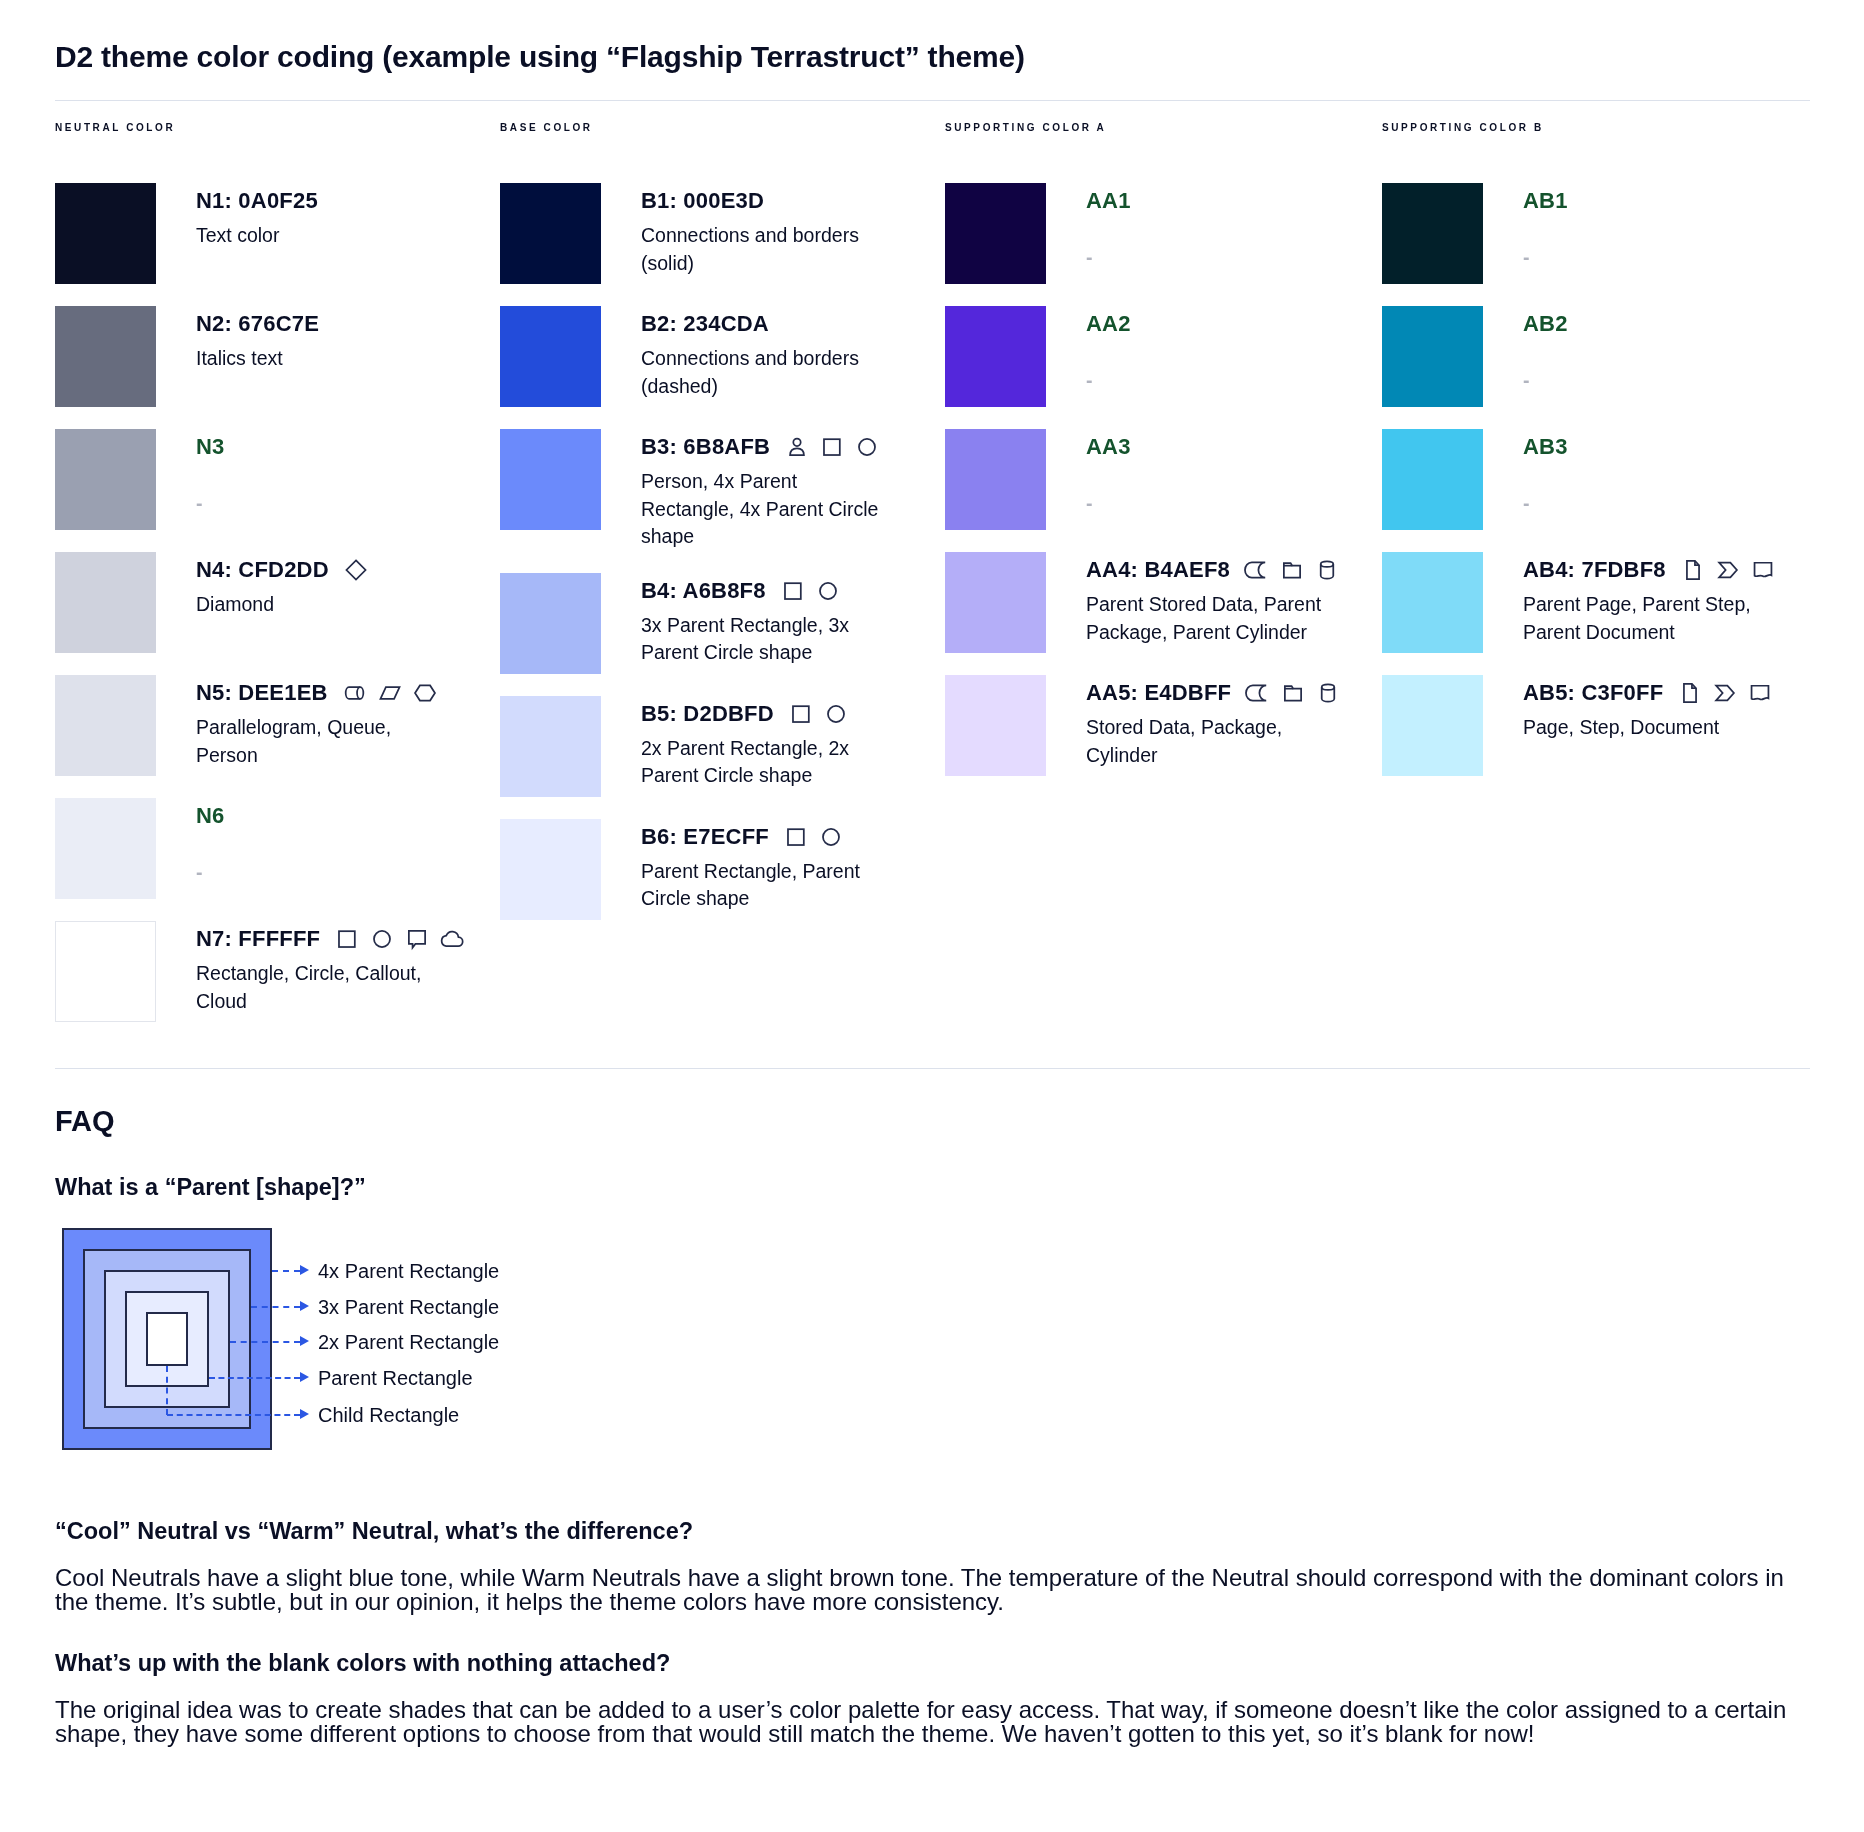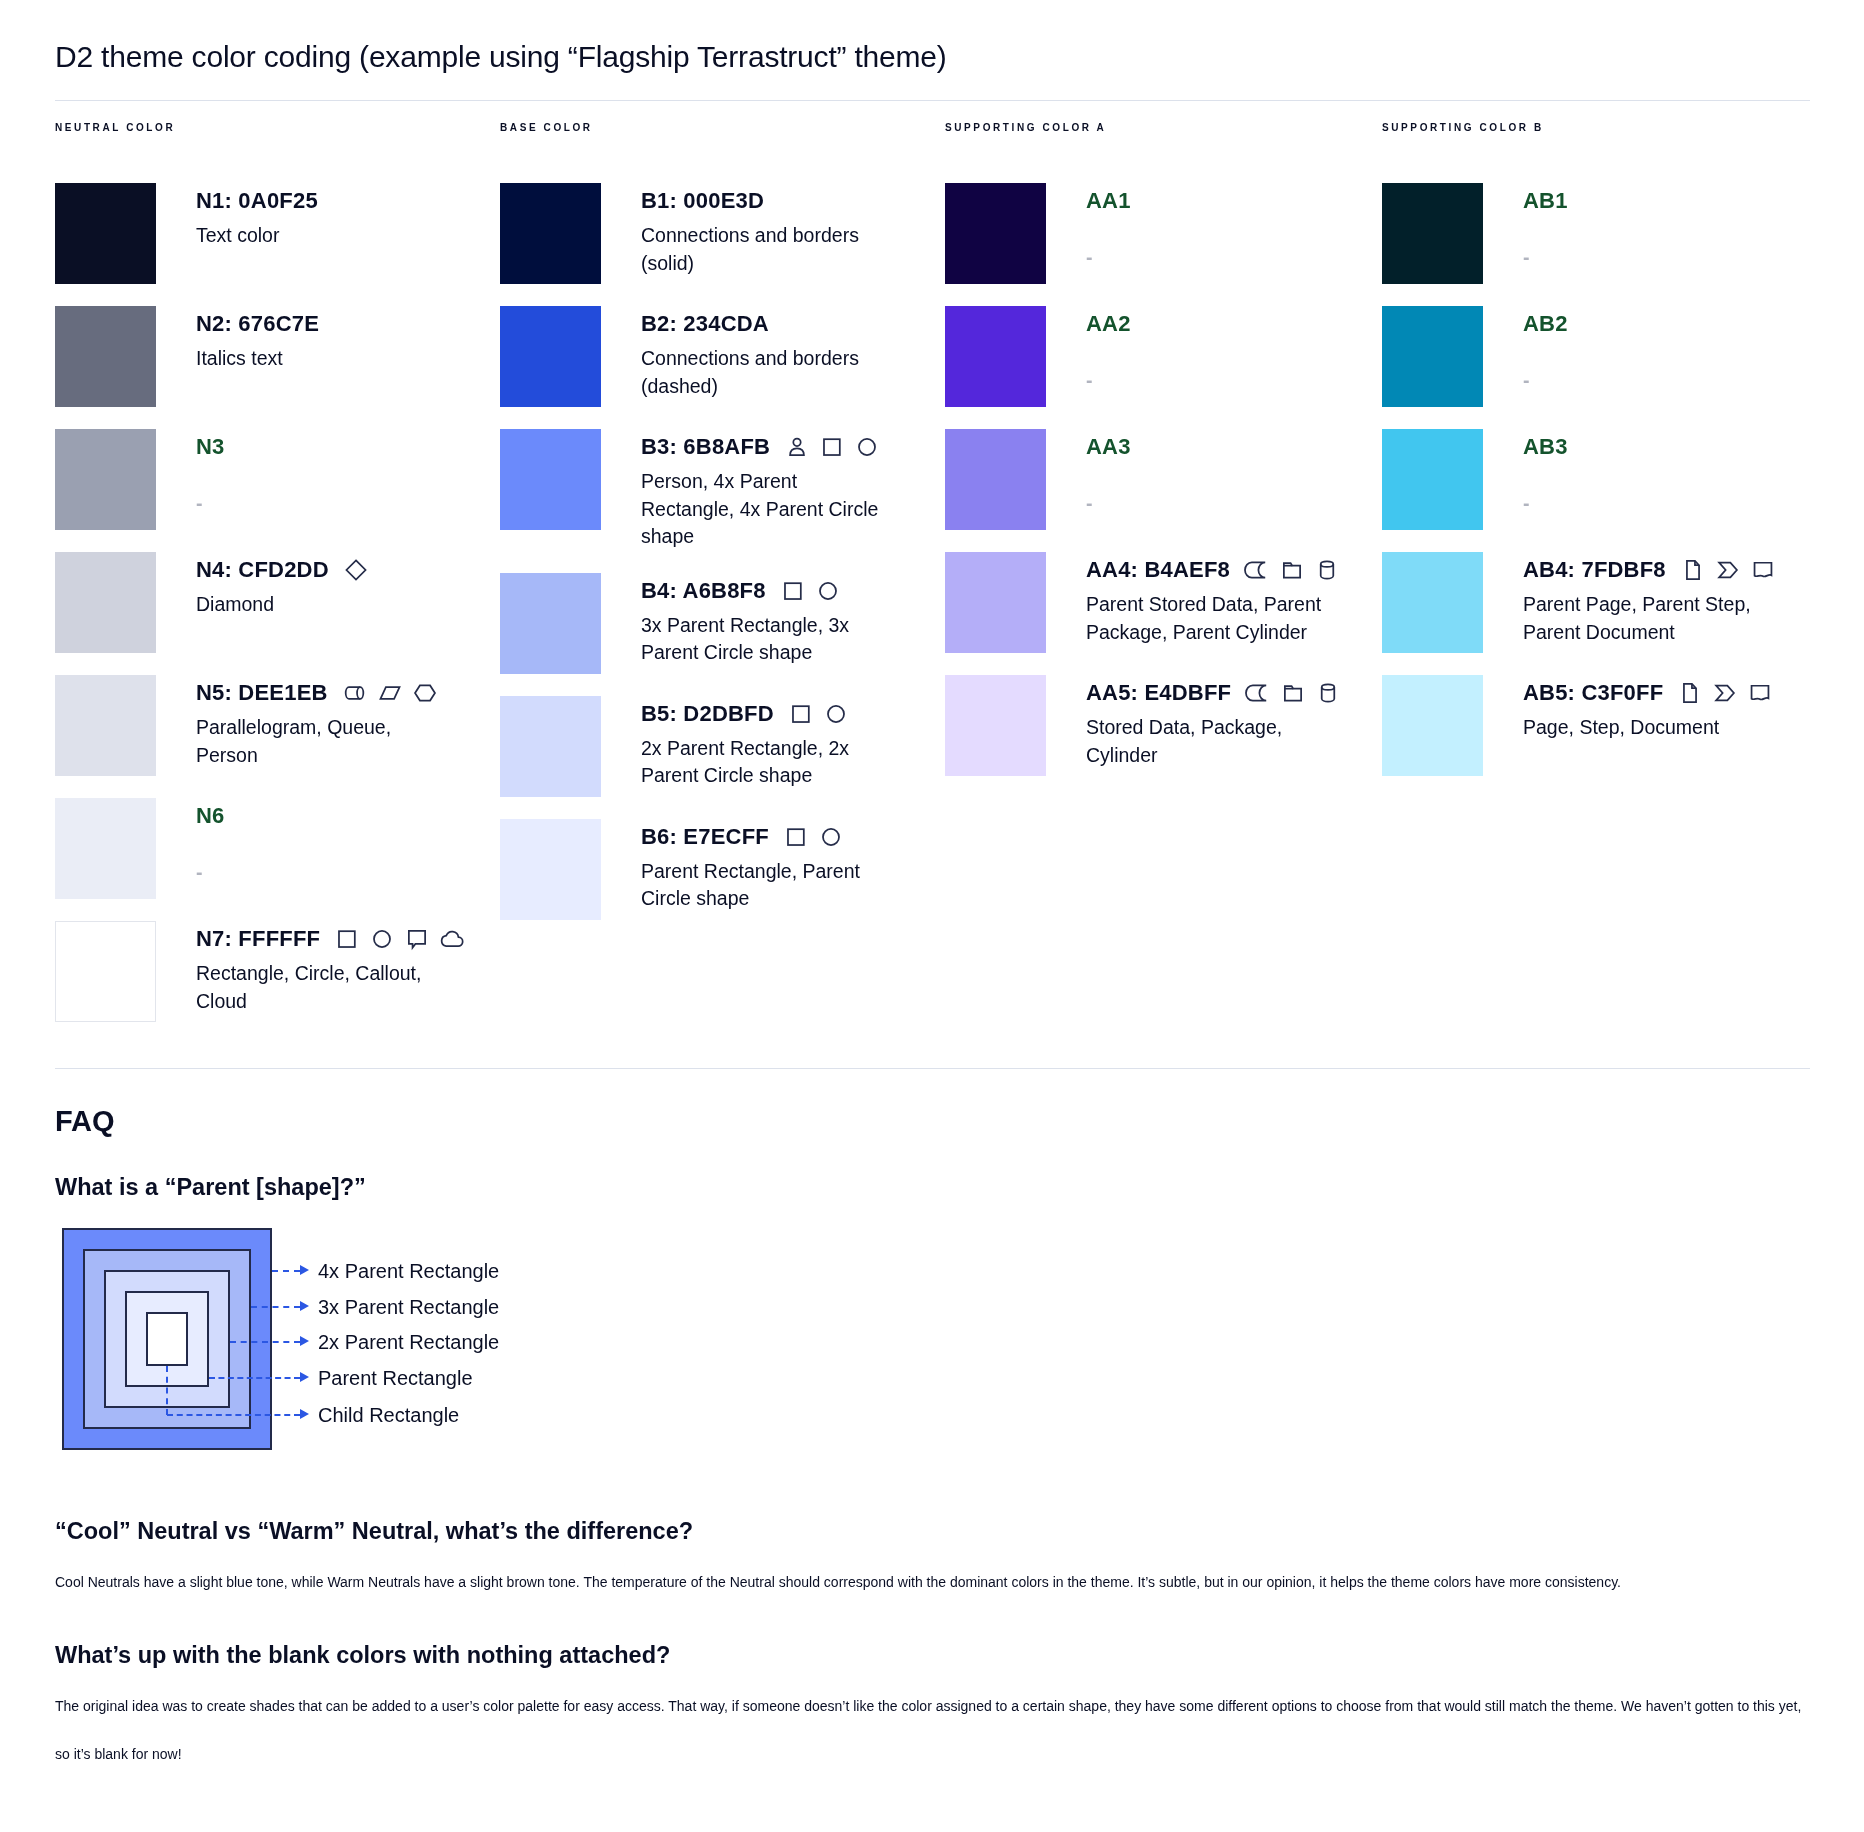--- a/index.html
+++ b/index.html
@@ -4,21 +4,21 @@
 <style>
   html, body { margin: 0; padding: 0; background: #ffffff; }
   body {
     width: 1864px; height: 1832px; overflow: hidden;
     font-family: "Liberation Sans", sans-serif;
     color: #0A0F25;
   }
   .content { padding: 40px 54px 0 55px; }
 
   .page-title {
-    font-size: 30px; font-weight: normal; letter-spacing: -0.2px;
+    font-size: 30px; font-weight: bold; letter-spacing: -0.2px;
     margin: 0 0 26px 0;
   }
   .divider { border: none; border-top: 1px solid #DCE1EB; margin: 0; }
 
   .palette-grid {
     display: grid;
     grid-template-columns: 445px 445px 437px 1fr;
     padding-top: 21px;
     padding-bottom: 24px;
   }
@@ -33,21 +33,21 @@
   .swatch-label-line { display: flex; align-items: center; gap: 14px; }
   .swatch-label { font-size: 22px; font-weight: bold; letter-spacing: 0.2px; white-space: nowrap; }
   .swatch-icons { display: inline-flex; gap: 9px; align-items: center; }
   .icon { display: inline-flex; }
   .swatch-desc { font-size: 19.5px; line-height: 27.5px; margin-top: 8px; max-width: 252px; }
   .swatch-row.muted .swatch-label { color: #14532d; }
   .swatch-row.muted .swatch-desc { color: #B1B4BF; margin-top: 30px; font-weight: bold; }
 
   .faq-heading { font-size: 29px; font-weight: bold; margin: 36px 0 0 0; }
   .faq-question { font-size: 23.5px; font-weight: bold; margin: 36px 0 0 0; }
-  .faq-answer { font-size: 14px; line-height: 48px; margin: 13px 0 0 0; max-width: 1756px; }
+  .faq-answer { font-size: 24px; line-height: 24px; margin: 21px 0 0 0; max-width: 1756px; }
 
   .parent-diagram { position: relative; height: 254px; margin-top: 27px; }
   .ring { position: absolute; box-sizing: border-box; border: 2px solid #232A4A; }
   .dash-h { position: absolute; height: 0; border-top: 2px dashed #2B57E3; z-index: 6; }
   .dash-v { position: absolute; width: 0; border-left: 2px dashed #2B57E3; z-index: 6; }
   .arrow-head {
     position: absolute; width: 0; height: 0; z-index: 6;
     border-left: 9px solid #2B57E3;
     border-top: 5.5px solid transparent; border-bottom: 5.5px solid transparent;
   }

